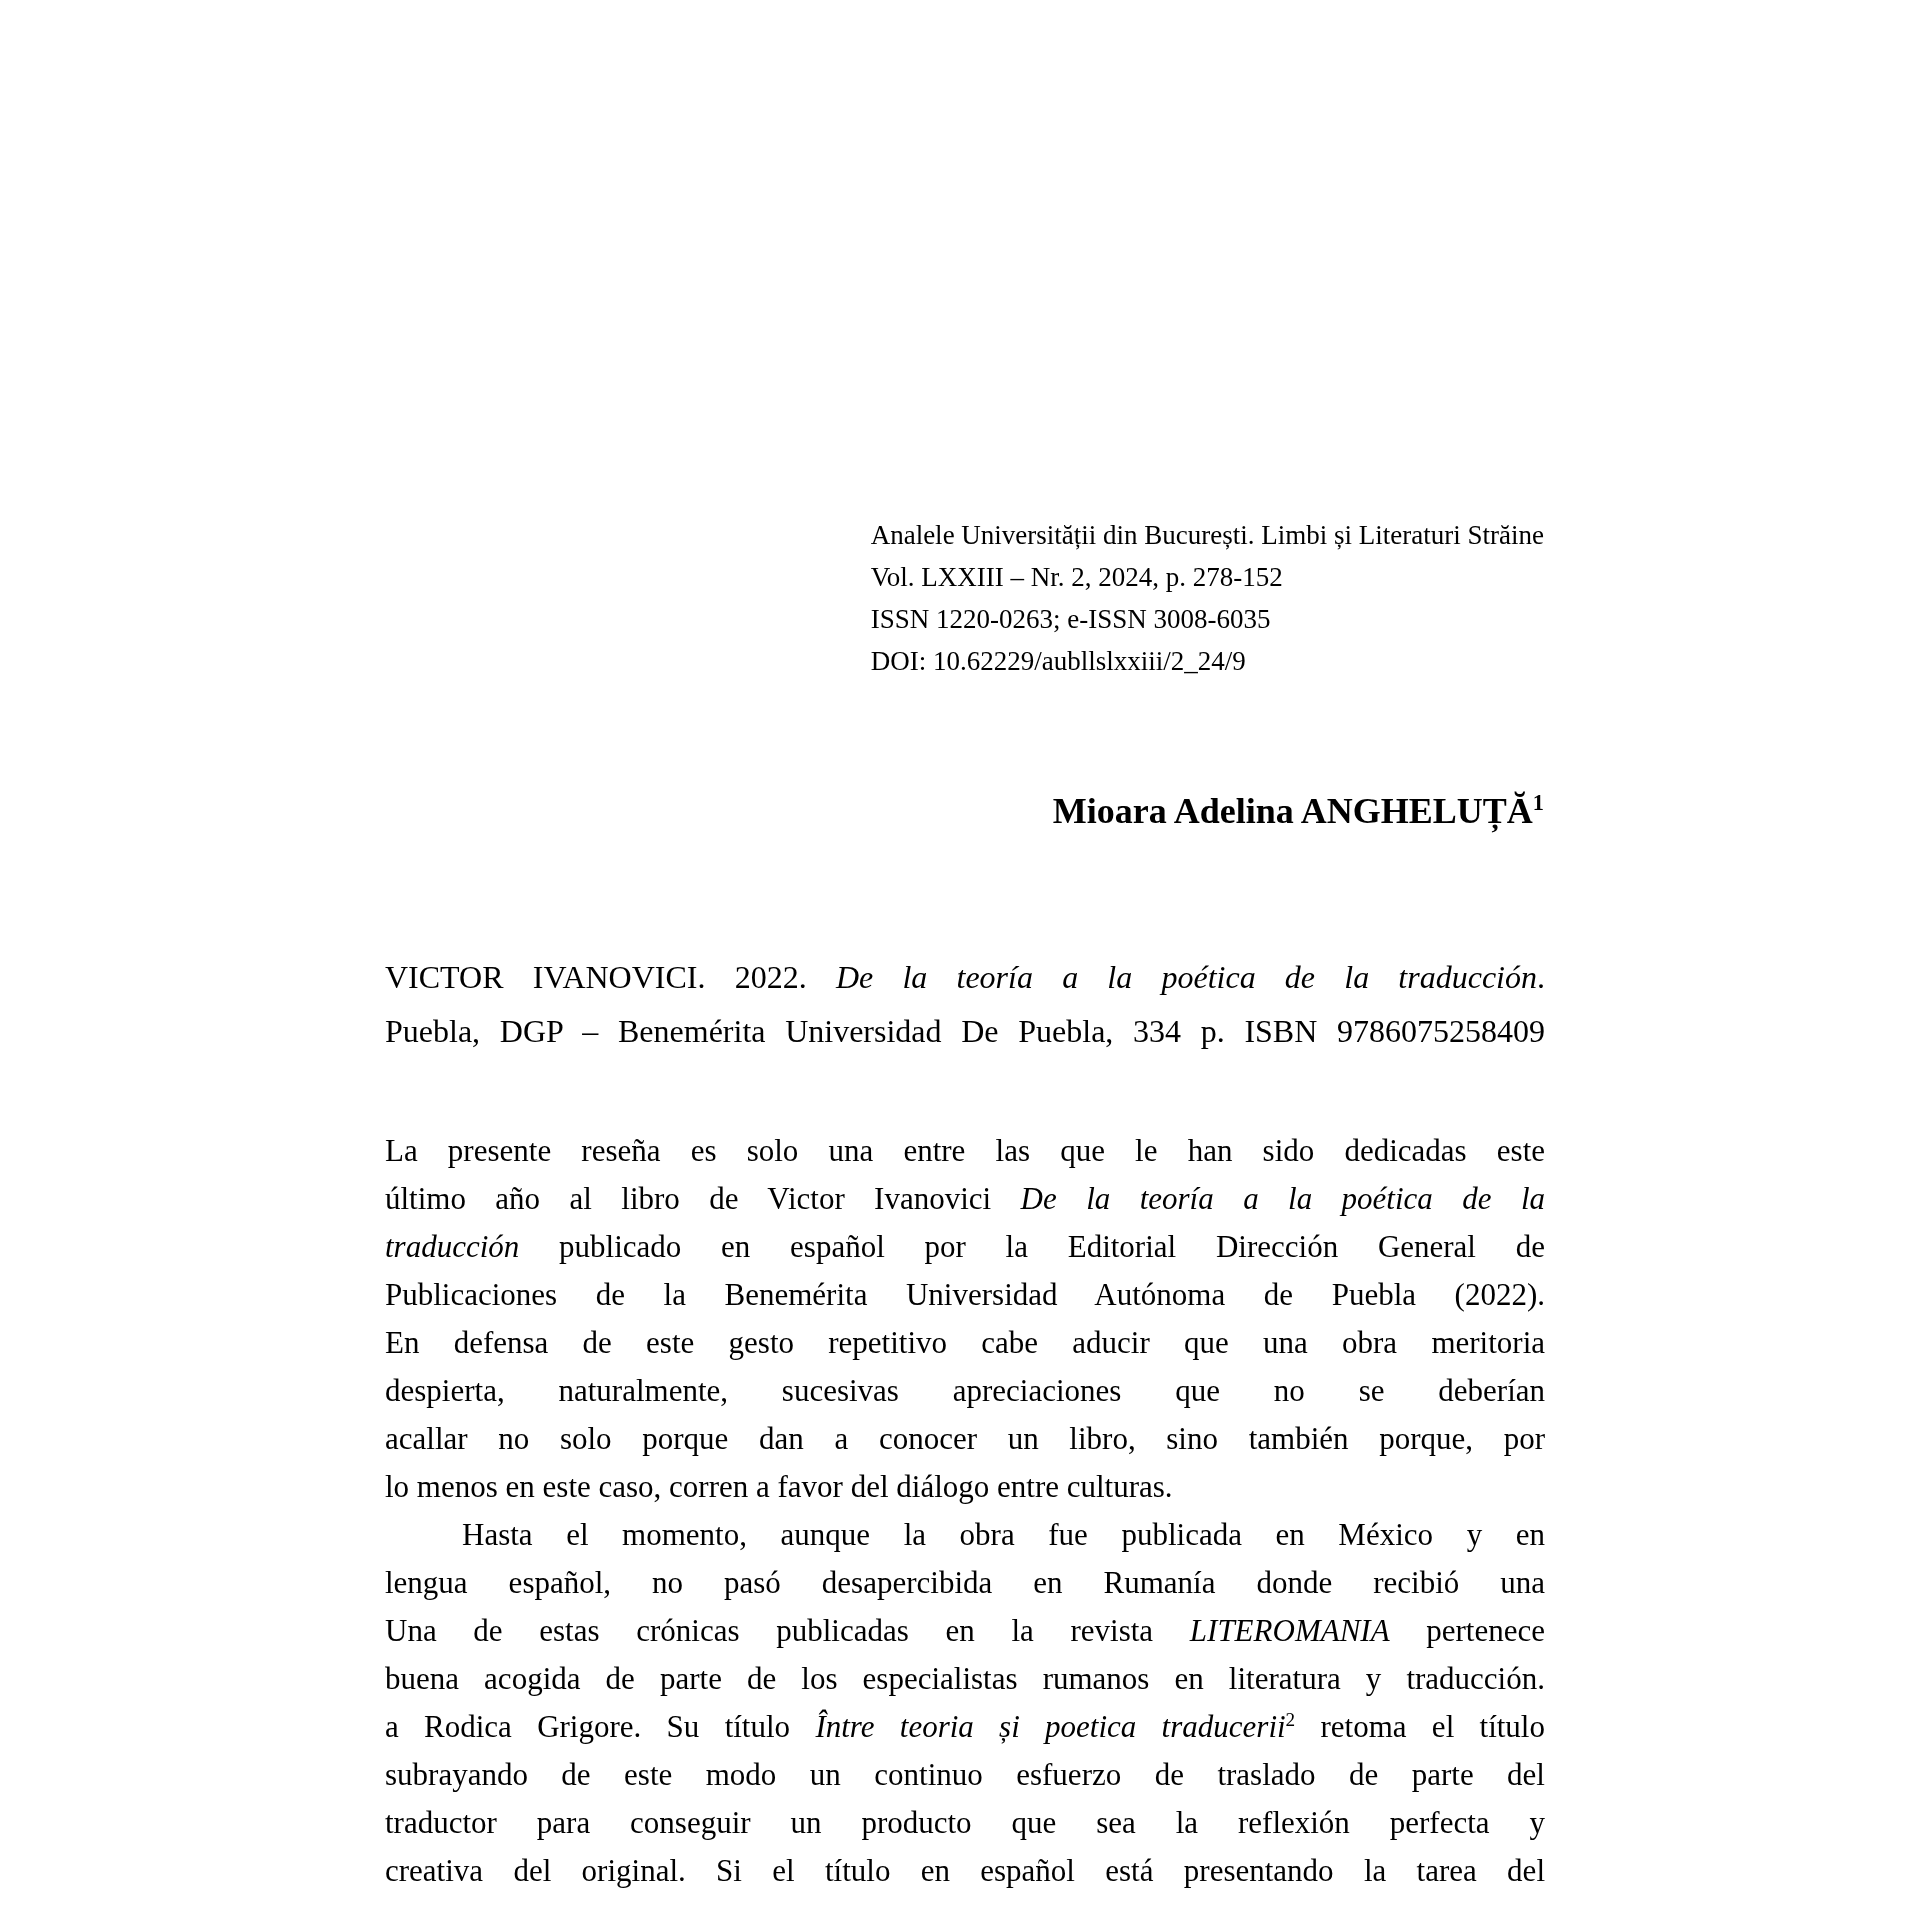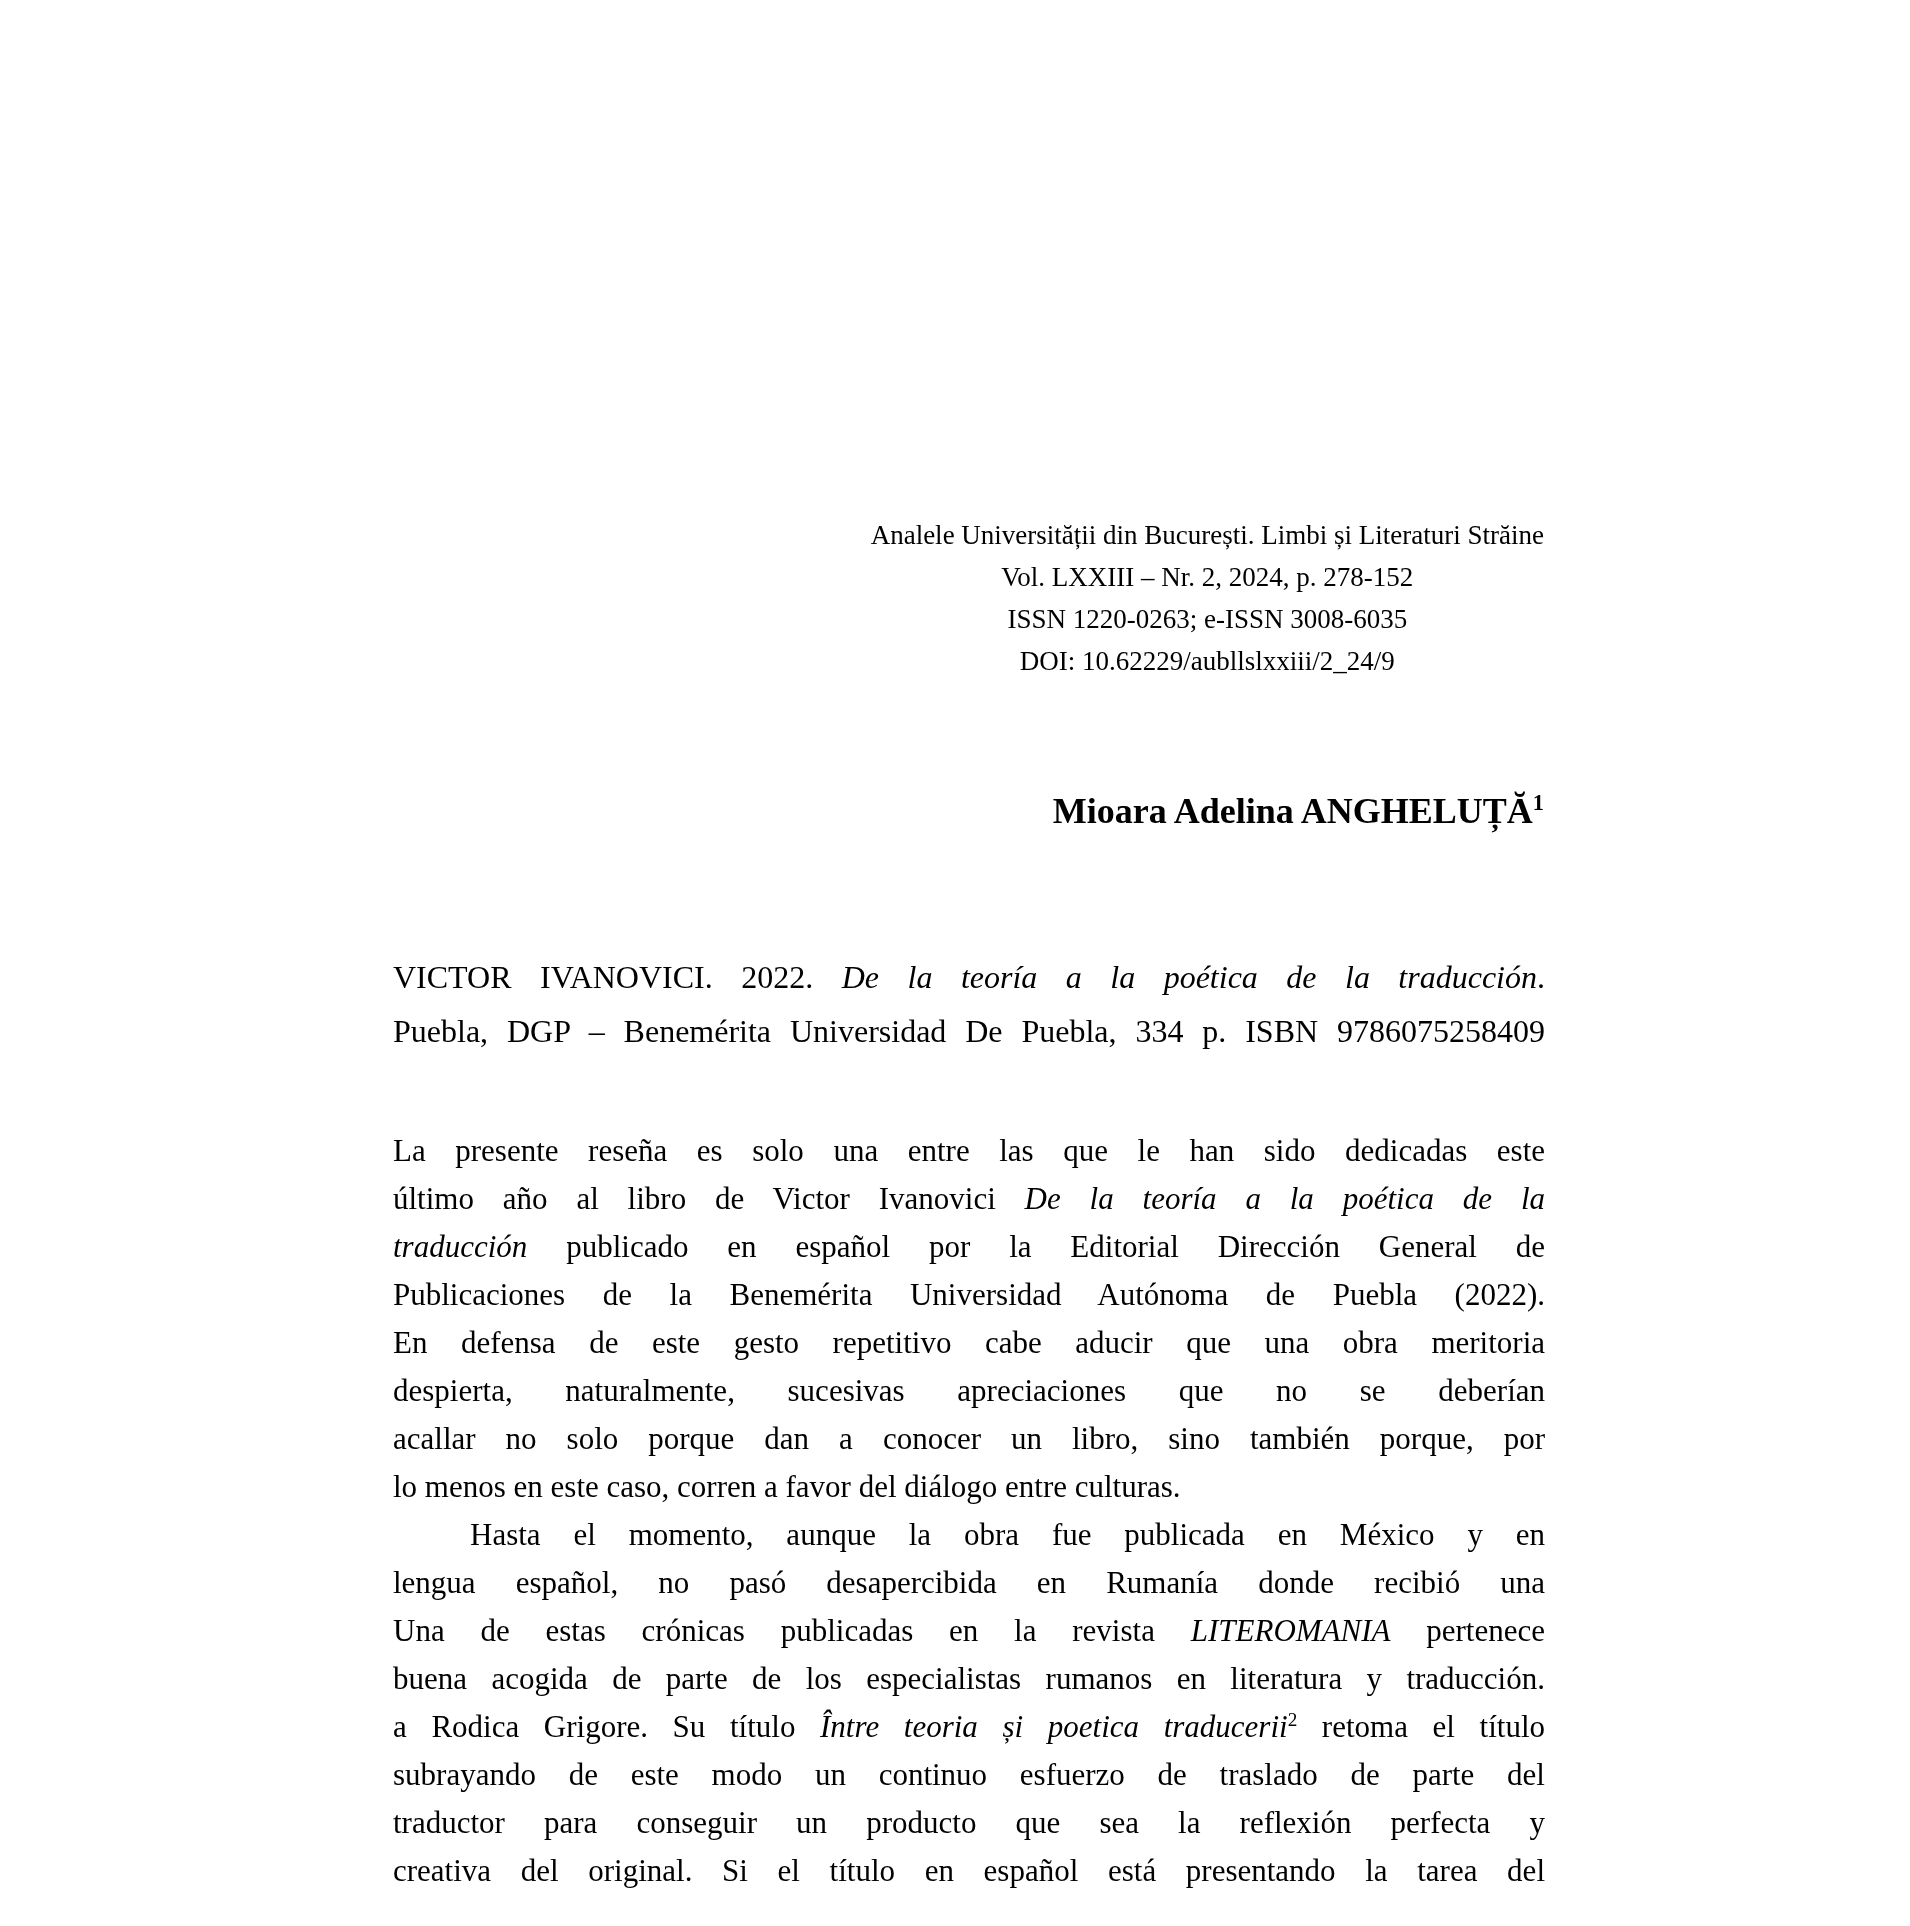--- a/index.html
+++ b/index.html
@@ -21,21 +21,21 @@
     font-size: 0.62em;
     vertical-align: super;
     line-height: 0;
   }
 
   
   .header-block {
     position: absolute;
     top: 514px;
     right: 366px;
-    text-align: center;
+    text-align: left;
     font-size: 27px;
     line-height: 42px;
     white-space: nowrap;
   }
 
   
   .author-block {
     position: absolute;
     top: 790px;
     right: 366px;
@@ -60,21 +60,20 @@
     top: 1127px;
     left: 385px;
     width: 1160px;
     font-size: 31px;
     line-height: 48px;
   }
 
   .jline {
     text-align: justify;
     text-align-last: justify;
-    margin-left: 8px;
   }
   .jline.flush-last { text-align-last: left; }
   .jline.indent { text-indent: 77px; }
 </style>
 </head>
 <body>
 
 <div class="page">
 
   <div class="header-block" id="journal-header">

